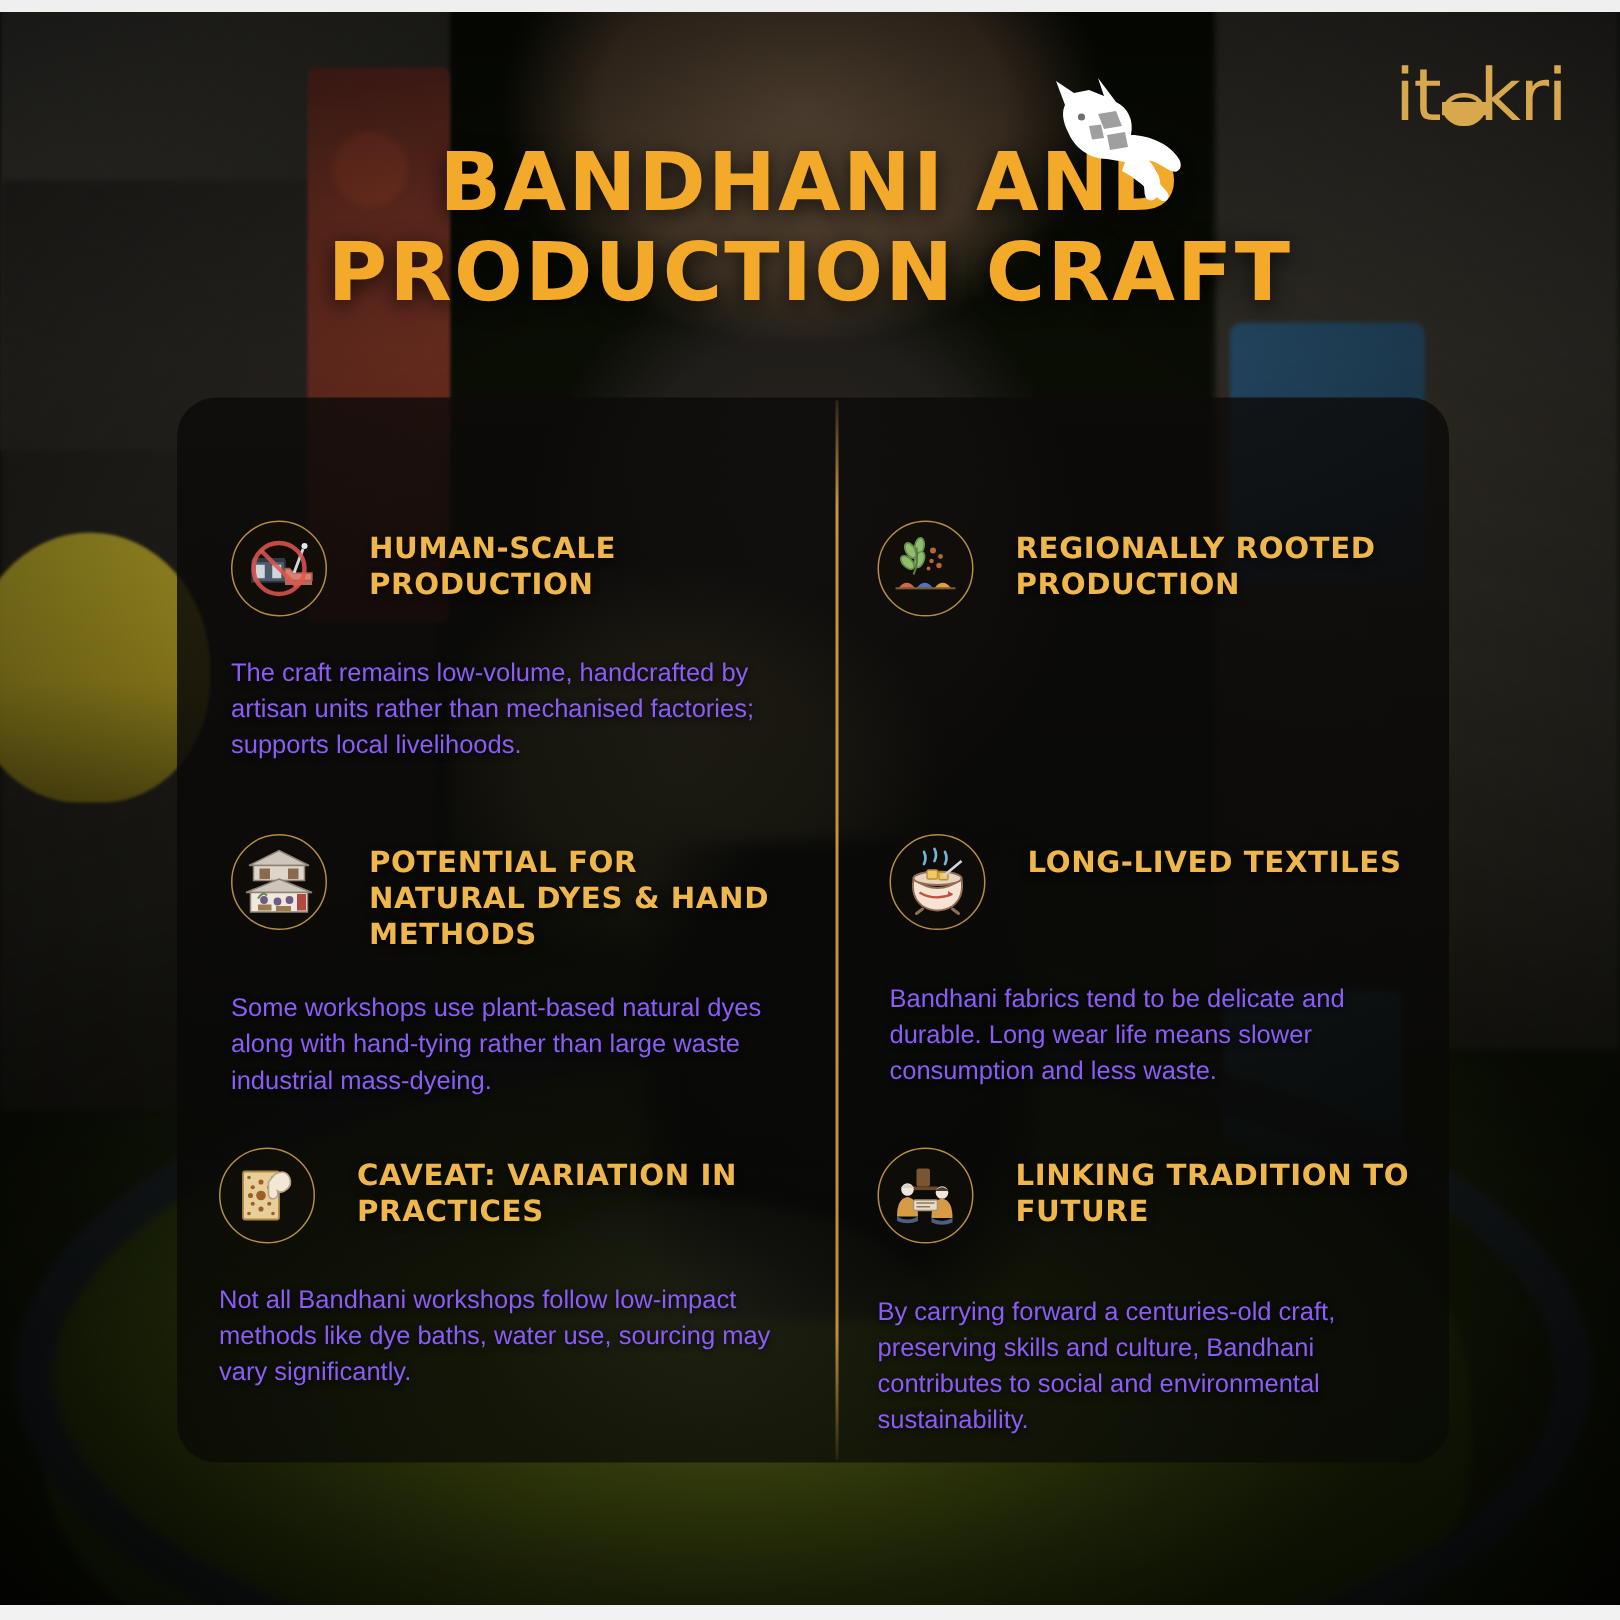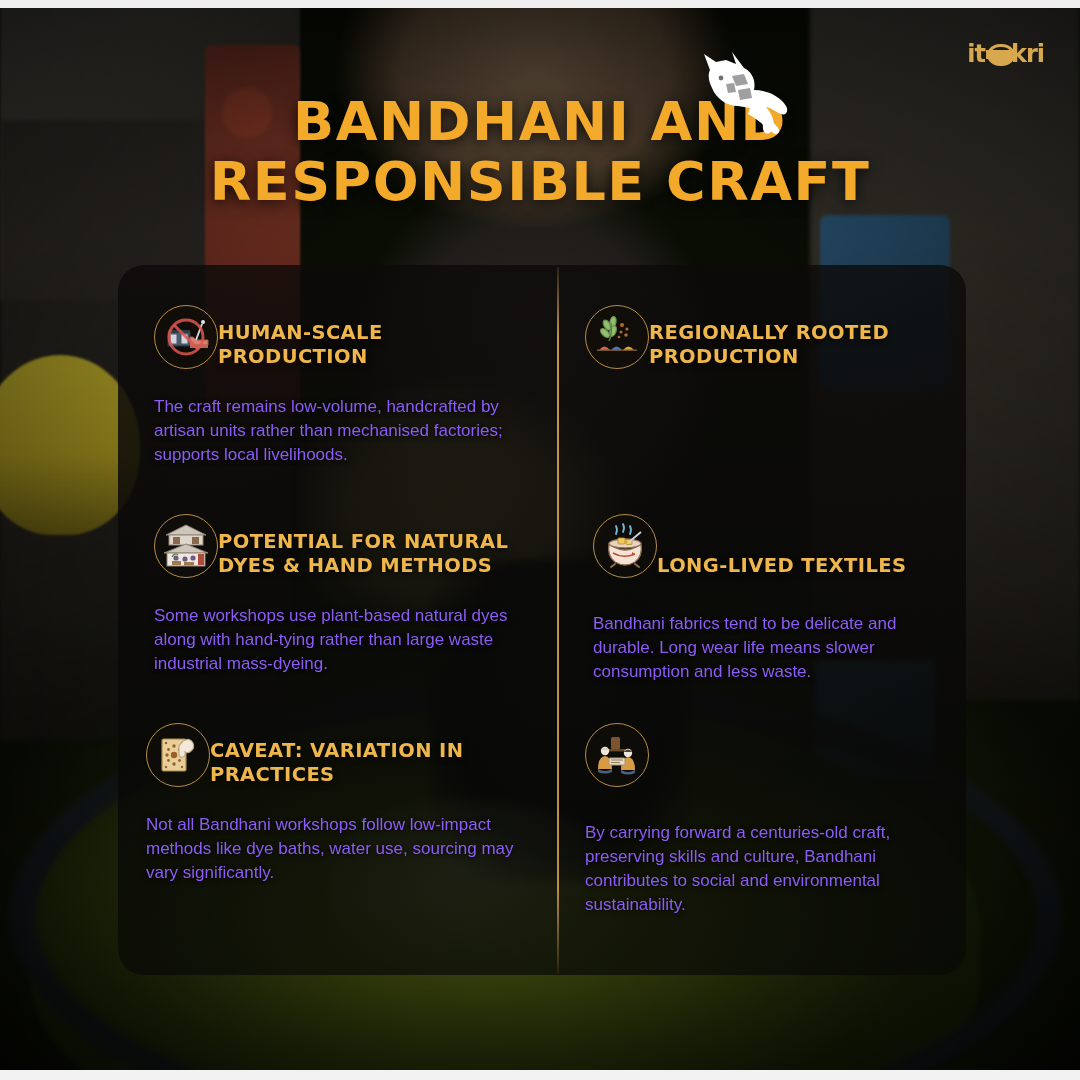--- a/index.html
+++ b/index.html
@@ -108,21 +108,21 @@
     background:
       radial-gradient(ellipse 80% 70% at 50% 45%, rgba(0,0,0,0) 38%, rgba(0,0,0,.45) 78%, rgba(0,0,0,.72) 100%),
       linear-gradient(180deg, rgba(0,0,0,.45) 0%, rgba(0,0,0,.18) 22%, rgba(0,0,0,.12) 55%, rgba(0,0,0,.30) 100%);
   }
   .bg-band-top { position:absolute; left:0; top:0; width:100%; height:8px; background:#efefef; }
   .bg-band-bottom { position:absolute; left:0; bottom:0; width:100%; height:10px; background:#f2f2f2; }
 
   
   .logo {
     position: absolute; right: 36px; top: 40px;
-    font-size: 24px; font-weight: 700; letter-spacing: -1px;
+    font-size: 48px; font-weight: 400; letter-spacing: -1px;
     color: #d8a84e; line-height: 1;
     font-family: "DejaVu Sans", sans-serif;
     text-align: center;
   }
   .logo .basket {
     display: inline-block; position: relative; width: 26px; height: 26px;
     vertical-align: -4px;
   }
   .logo .basket::before {
     content:""; position:absolute; left:1px; top:10px; width:24px; height:13px;
@@ -175,21 +175,21 @@
     left: 118px; top: 265px; width: 848px; height: 710px;
     display: grid;
     grid-template-columns: 439px 409px;
     grid-template-rows: 209px 209px 220px;
     padding: 40px 0 0 0;
     box-sizing: border-box;
   }
   .card { position: relative; padding: 0 28px 0 36px; box-sizing: border-box; }
   .card.right { padding-left: 28px; padding-right: 20px; }
 
-  .card-head { display: flex; align-items: flex-end; gap: 0; }
+  .card-head { display: flex; align-items: flex-start; gap: 28px; margin-top: 42px; }
 
   .icon-circle {
     flex: 0 0 auto;
     width: 62px; height: 62px; border-radius: 50%;
     border: 1.5px solid #b68c46;
     background: rgba(18,14,10,.55);
     position: relative;
     overflow: hidden;
     display: flex; align-items: center; justify-content: center;
   }
@@ -248,21 +248,21 @@
   <div class="bg-band-top"></div>
   <div class="bg-band-bottom"></div>
 
   <div class="logo">
     <span>it</span><span class="basket"></span><span>kri</span>
   </div>
 
   <div class="title-wrap">
     <h1 class="title">
       <span>BANDHANI AND</span><br>
-      <span>RESPONSIBLE CRAFT</span>
+      <span>PRODUCTION CRAFT</span>
     </h1>
   </div>
 
   <svg class="cat-mark" viewBox="0 0 110 90">
     <g fill="#ffffff">
       <path d="M24 20 L18 4 L30 12 L40 10 L50 14 L46 2 L58 18 C66 22 70 30 68 40 C80 40 94 46 100 56
                C103 61 100 66 95 64 C90 62 86 58 80 57 C86 64 90 72 86 80 C83 86 77 84 77 78
                C77 70 72 62 64 58 L52 56 C40 56 30 48 26 38 C22 30 22 24 24 20 Z"></path>
       <path d="M64 58 C74 60 84 68 92 78 C95 82 91 86 87 83 C79 76 70 68 62 64 Z"></path>
       <circle cx="35" cy="28" r="2.4" fill="#6f6f6f"></circle>
@@ -423,18 +423,19 @@
             <g>
               <circle cx="37" cy="24" r="4.2" fill="#efe6dc"></circle>
               <path d="M32.5 23 q4.5 -5 9 0" fill="#4a4036"></path>
               <path d="M30 41 q0 -12 7 -13 q7 1 7 13 Z" fill="#d79b45"></path>
               <path d="M30 41 q7 4 14 0 l0 3 q-7 3 -14 0 Z" fill="#4c5f82"></path>
             </g>
             <rect x="18" y="29" width="16" height="7" rx="1" fill="#e8dcc8" stroke="#a9946f" stroke-width="1"></rect>
             <path d="M20 31 h12 M20 33.5 h9" stroke="#8a7a5c" stroke-width="1"></path>
           </svg>
         </span>
+        <h2 class="card-title">LINKING TRADITION TO FUTURE</h2>
       </div>
       <p class="card-body">By carrying forward a centuries-old craft, preserving skills and culture, Bandhani contributes to social and environmental sustainability.</p>
     </div>
 
   </div>
 </div>
 
 </body></html>

